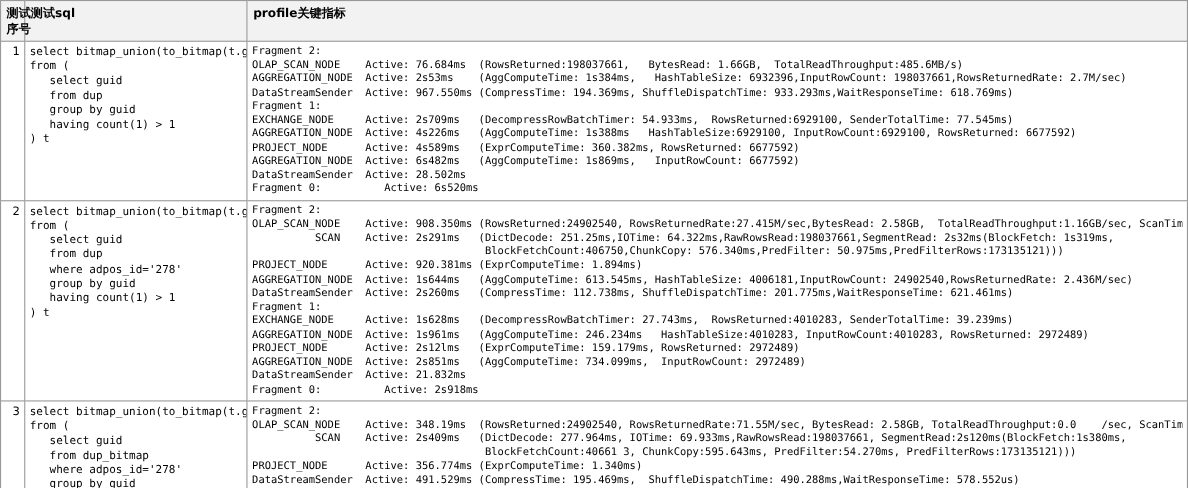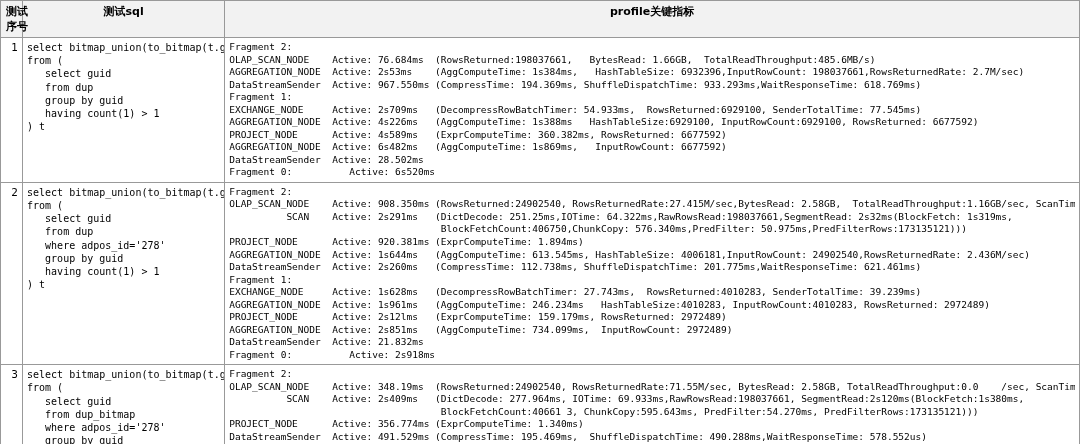--- a/index.html
+++ b/index.html
@@ -21,21 +21,21 @@
   table.doc th, table.doc td {
     border: 1px solid #999999;
     vertical-align: top;
     padding: 3px 4px;
   }
   table.doc th {
     background: #f2f2f2;
     font-family: "DejaVu Sans", "Liberation Sans", sans-serif;
     font-size: 11px;
     font-weight: bold;
-    text-align: center;
+    text-align: left;
     padding: 3px 5px;
   }
   col.c-idx { width: 22px; }
   col.c-sql { width: 202px; }
   col.c-prof { width: 854px; }
   .idx {
     text-align: right;
     font-family: "DejaVu Sans", "Liberation Sans", sans-serif;
     font-size: 10.5px;
     padding-right: 5px;

